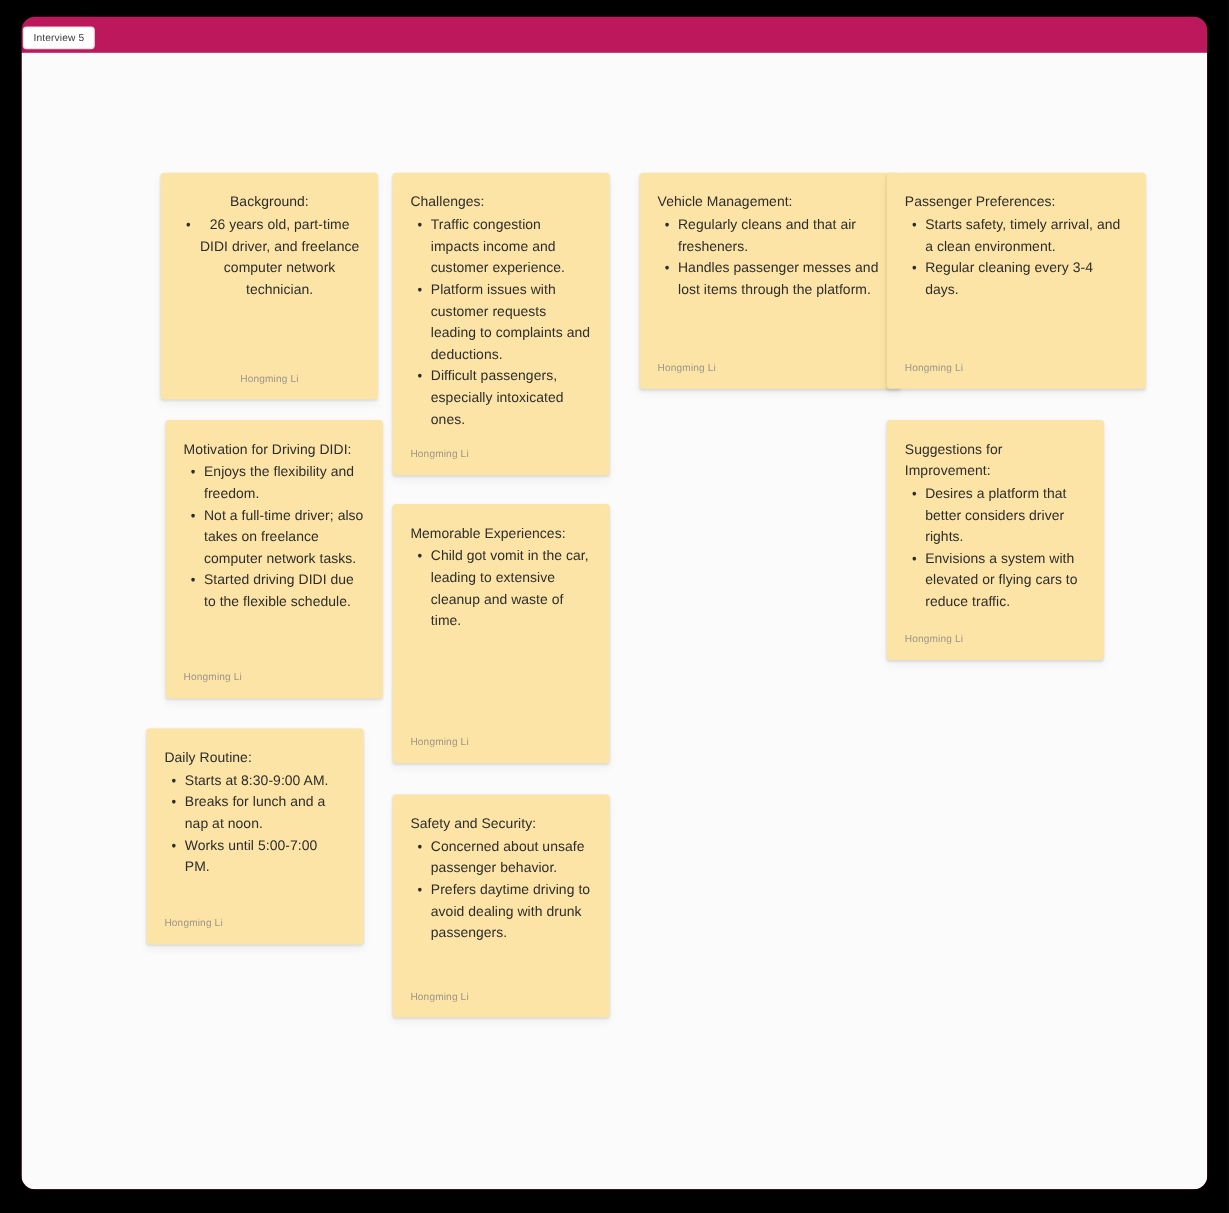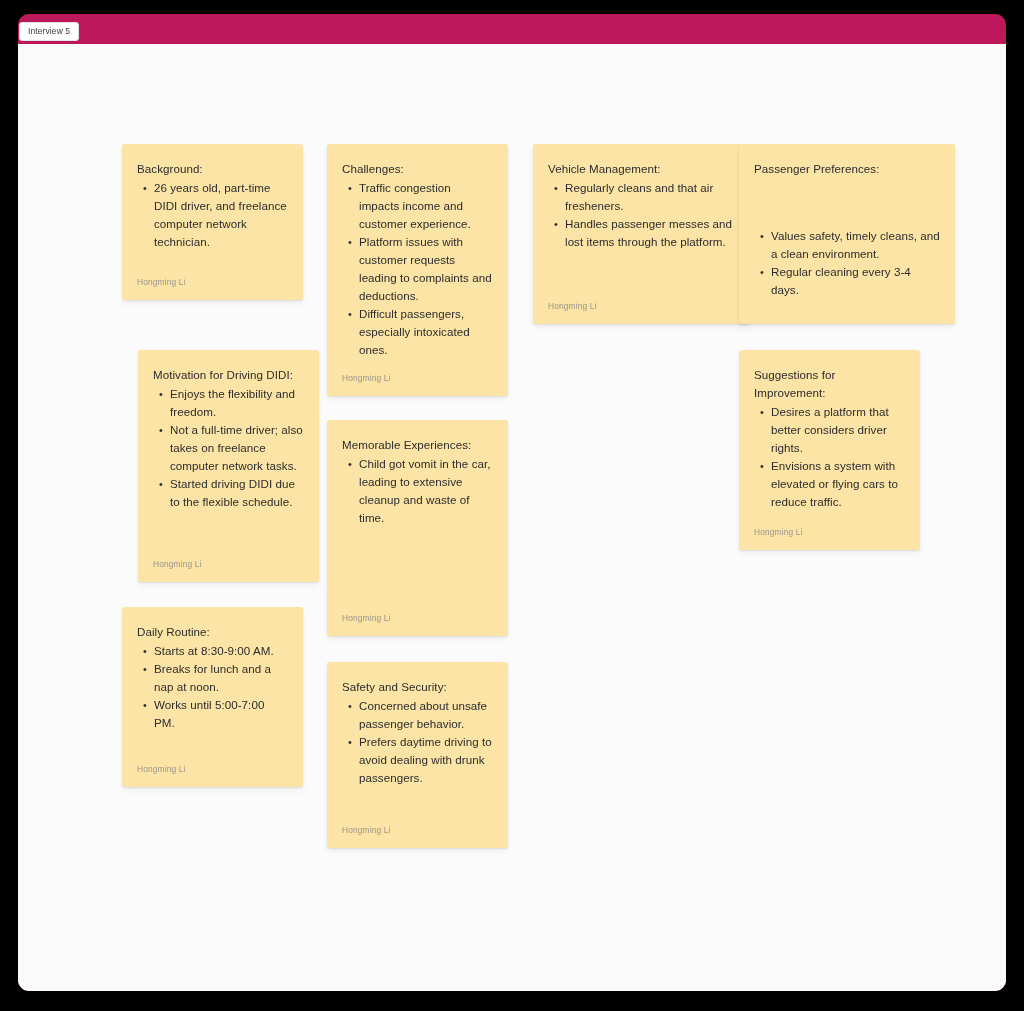--- a/index.html
+++ b/index.html
@@ -118,21 +118,21 @@
 <body>
 
 <div id="app-window">
 
   <div id="tab-strip">
     <div class="tab">Interview 5</div>
   </div>
 
   <div id="board-canvas">
 
-  <div class="sticky-note" style="left: 104px; top: 100px; width: 181px; height: 156px; background: rgb(252, 228, 166);">
+  <div class="sticky-note" style="left: 116px; top: 100px; width: 181px; height: 189px; background: rgb(252, 228, 166); text-align: center;">
         <div class="note-title">Background:</div>
         <ul class="note-list">
           <li>26 years old, part-time DIDI driver, and freelance computer network technician.</li>
         </ul>
         <div class="note-author" style="color: rgb(155, 149, 138);">Hongming Li</div>
       </div>
       <div class="sticky-note" style="left: 104px; top: 306px; width: 181px; height: 232px; background: rgb(252, 228, 166); margin-left: 16px;">
         <div class="note-title">Motivation for Driving DIDI:</div>
         <ul class="note-list">
           <li>Enjoys the flexibility and freedom.</li>
@@ -175,24 +175,24 @@
         <div class="note-author" style="color: rgb(155, 149, 138);">Hongming Li</div>
       </div>
       <div class="sticky-note" style="left: 515px; top: 100px; width: 217px; height: 180px; background: rgb(252, 228, 166);">
         <div class="note-title">Vehicle Management:</div>
         <ul class="note-list">
           <li>Regularly cleans and that air fresheners.</li>
           <li>Handles passenger messes and lost items through the platform.</li>
         </ul>
         <div class="note-author" style="color: rgb(155, 149, 138);">Hongming Li</div>
       </div>
-      <div class="sticky-note" style="left: 721px; top: 100px; width: 216px; height: 180px; background: rgb(252, 228, 166); gap: 48px;">
+      <div class="sticky-note" style="left: 721px; top: 100px; width: 216px; height: 180px; background: rgb(252, 228, 166);">
         <div class="note-title">Passenger Preferences:</div>
         <ul class="note-list">
-          <li>Values safety, timely cleans, and a clean environment.</li>
+          <li>Starts safety, timely arrival, and a clean environment.</li>
           <li>Regular cleaning every 3-4 days.</li>
         </ul>
         <div class="note-author" style="color: rgb(155, 149, 138);">Hongming Li</div>
       </div>
       <div class="sticky-note" style="left: 721px; top: 306px; width: 181px; height: 200px; background: rgb(252, 228, 166);">
         <div class="note-title">Suggestions for Improvement:</div>
         <ul class="note-list">
           <li>Desires a platform that better considers driver rights.</li>
           <li>Envisions a system with elevated or flying cars to reduce traffic.</li>
         </ul>

